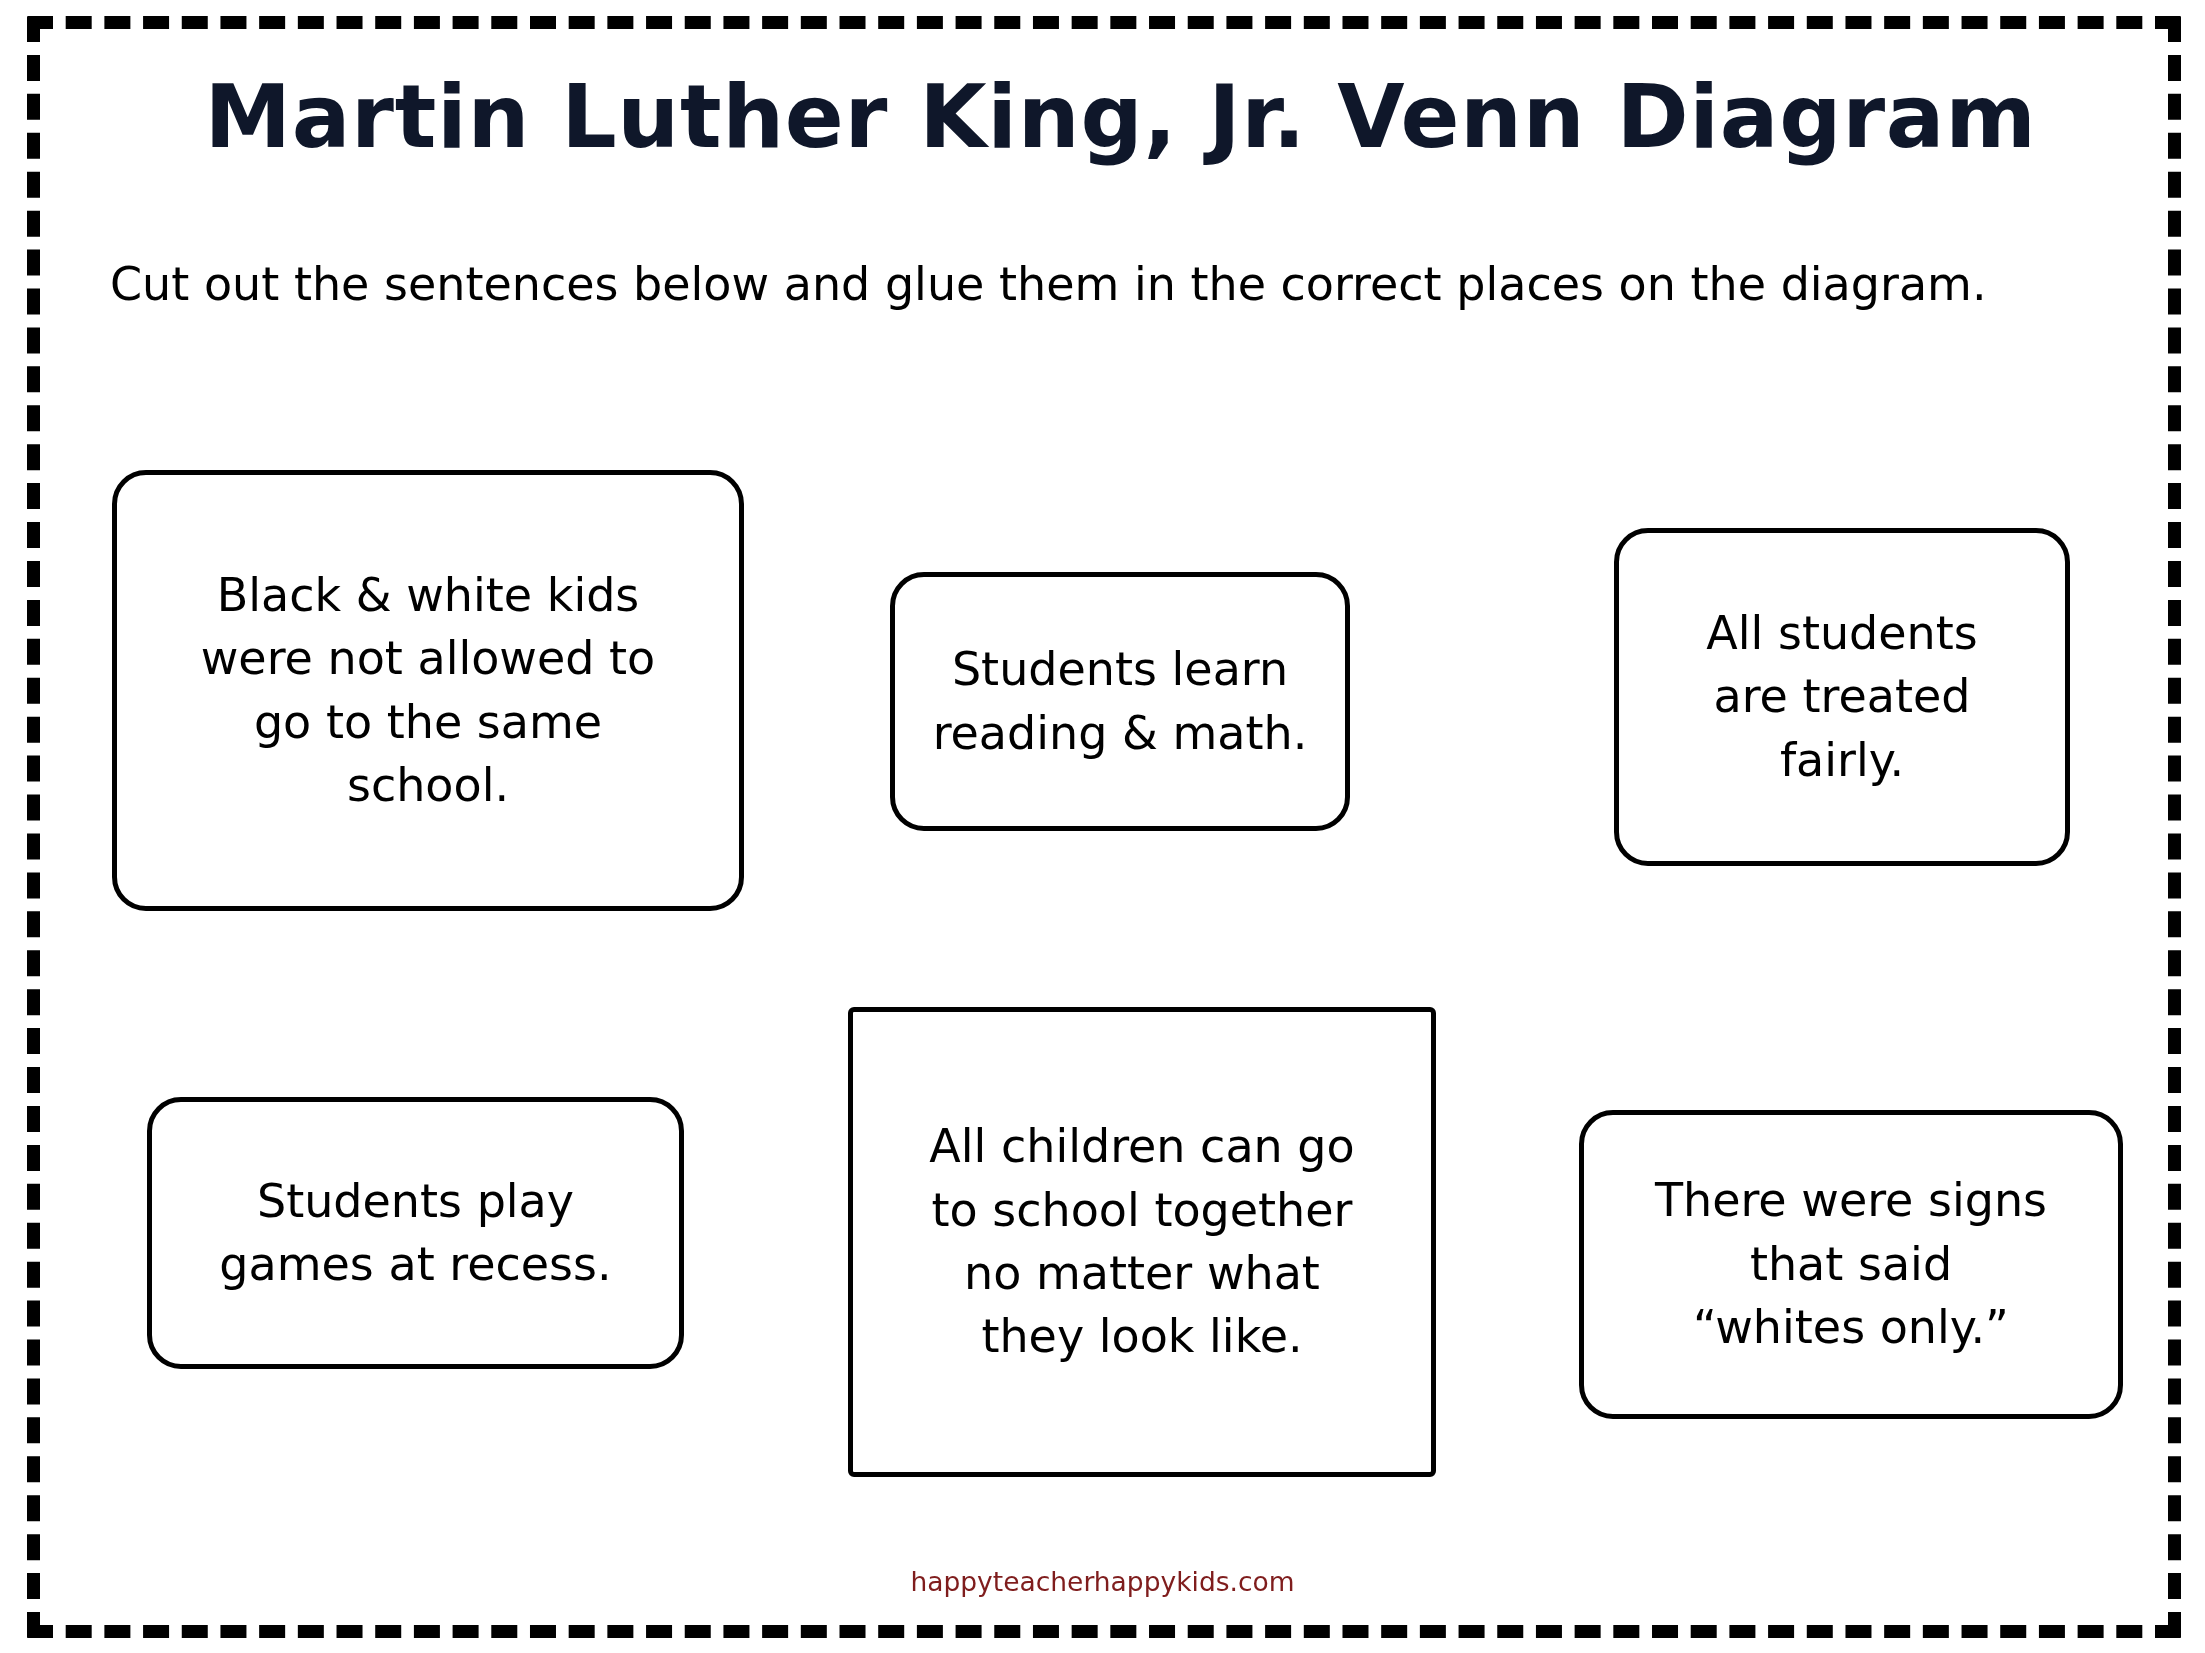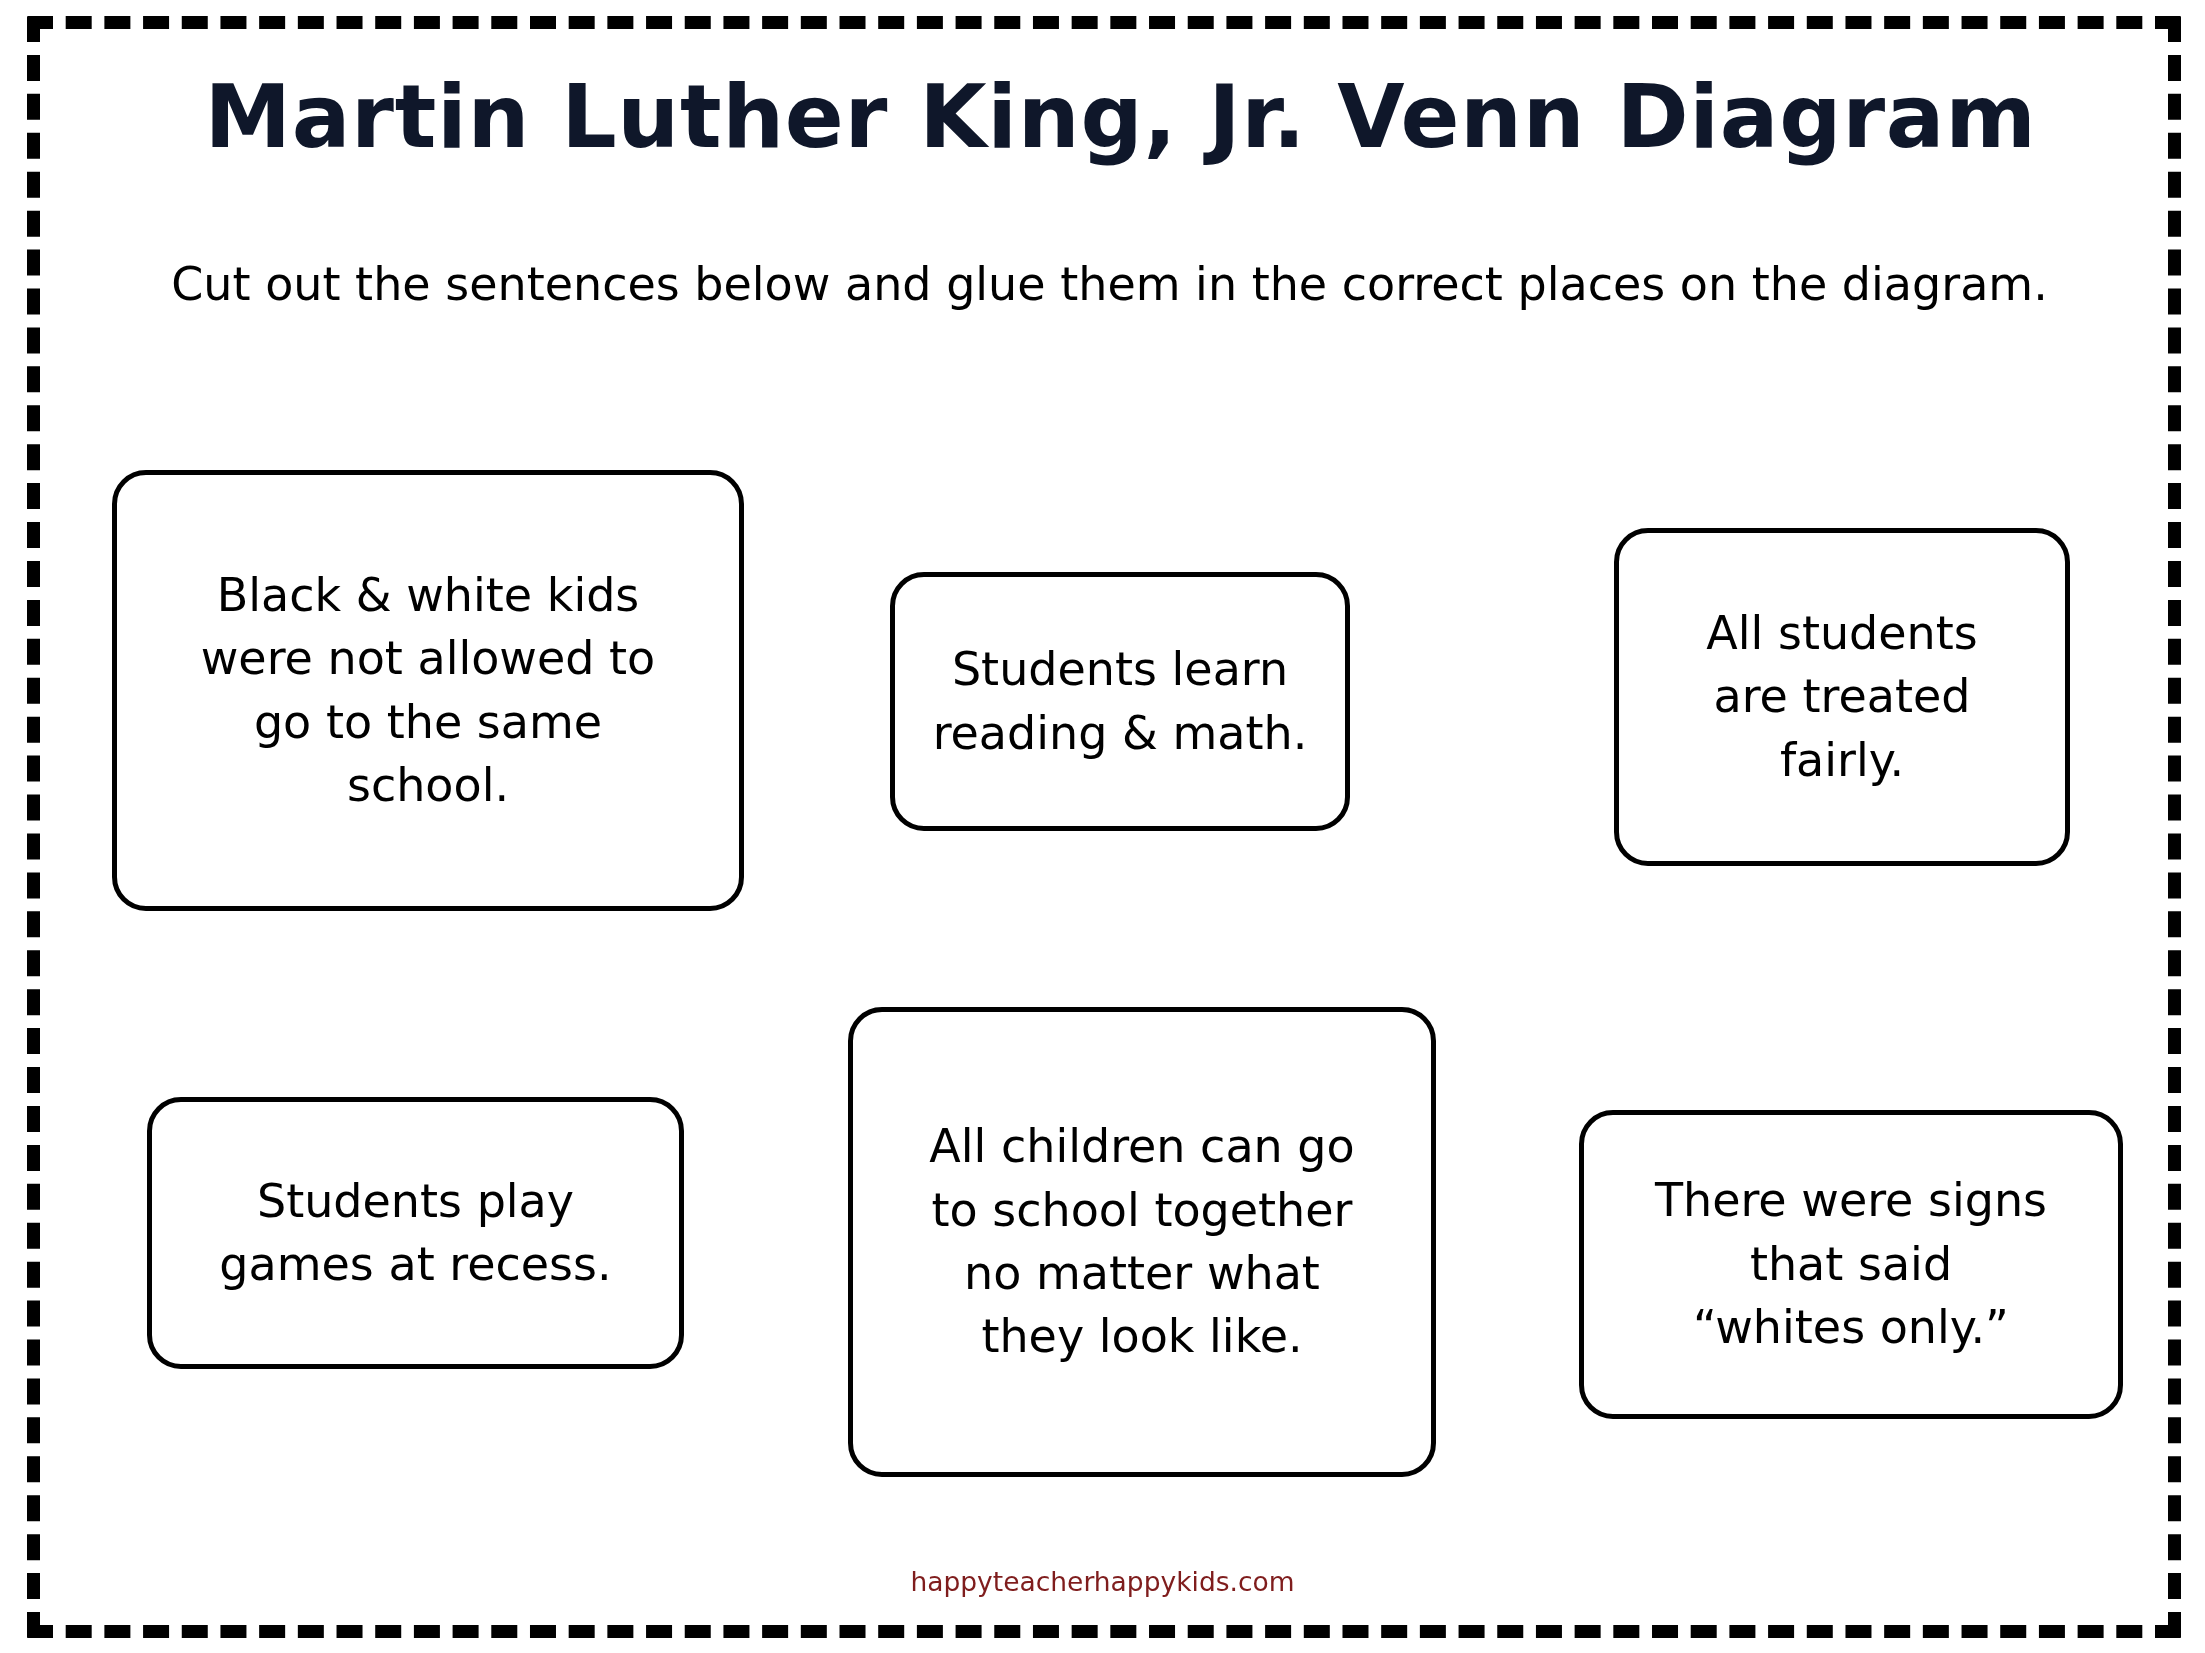--- a/index.html
+++ b/index.html
@@ -54,21 +54,21 @@
     letter-spacing: 0.7px;
     color: #0f172a;
     white-space: nowrap;
   }
 
   .subtitle {
     position: absolute;
     left: 110px;
     top: 257px;
     width: 1999px;
-    text-align: center;
+    text-align: left;
     font-family: "DejaVu Sans", sans-serif;
     font-size: 46px;
     font-weight: 400;
     color: #000000;
     white-space: nowrap;
   }
 
   .card {
     position: absolute;
     box-sizing: border-box;
@@ -89,21 +89,21 @@
   .card .card-text {
     display: block;
     white-space: pre-line;
   }
 
   
   #card-0 { left: 112px;  top: 470px;  width: 632px;  height: 441px; }
   #card-1 { left: 882px; top: 572px;  width: 460px;  height: 259px; margin-left: 8px; }
   #card-2 { left: 1614px; top: 528px;  width: 456px;  height: 338px; }
   #card-3 { left: 147px;  top: 1097px; width: 537px;  height: 272px; }
-  #card-4 { left: 848px; top: 1007px; width: 588px;  height: 470px; }
+  #card-4 { left: 848px; top: 1007px; width: 588px;  height: 470px; border-radius: 6px; }
   #card-5 { left: 1579px; top: 1110px; width: 544px;  height: 309px; }
 
   .footer {
     position: absolute;
     left: 0;
     top: 1566px;
     width: 2205px;
     text-align: center;
     font-family: "DejaVu Sans", sans-serif;
     font-size: 26.5px;

